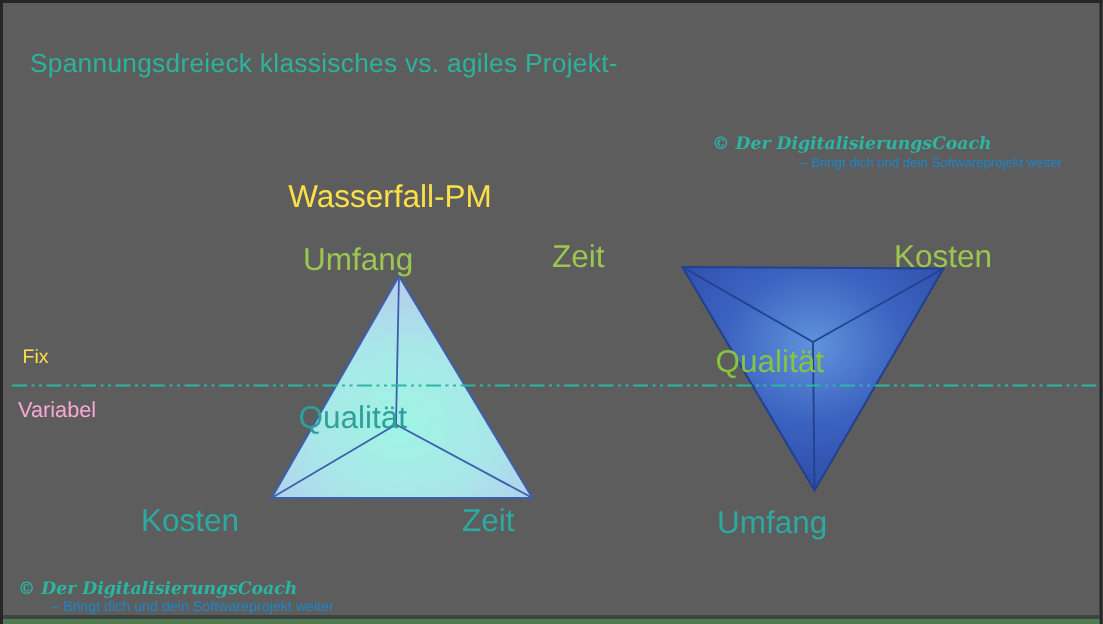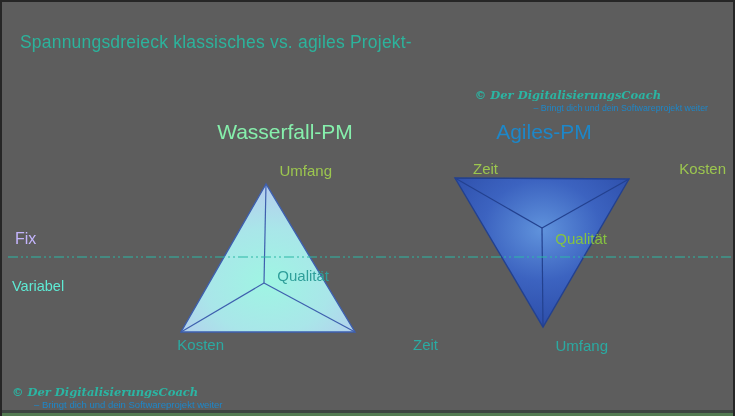--- a/index.html
+++ b/index.html
@@ -45,32 +45,32 @@
     position:absolute;top:86px;right:72px;
     font-family:"DejaVu Serif", serif;font-style:italic;font-weight:bold;
     font-size:11.5px;color:#2bb5a3;white-space:nowrap;z-index:4;
   }
   .brand-tagline{
     position:absolute;top:101px;right:25px;
     font-size:8.8px;color:#1d87c9;white-space:nowrap;z-index:4;
   }
   
   .heading{position:absolute;top:118px;width:210px;text-align:center;font-size:21px;z-index:4;}
-  .heading.waterfall{left:178px;color:#86efac;}
+  .heading.waterfall{left:153px;color:#fde047;}
   .heading.agile{left:437px;color:#1d87c9;}
   
   .divider-svg{position:absolute;left:6px;top:251px;z-index:3;}
-  .fix-label{position:absolute;left:13px;top:228px;font-size:16px;color:#c4b5fd;z-index:4;}
-  .variabel-label{position:absolute;left:10px;top:276px;font-size:14.5px;color:#5eead4;z-index:4;}
+  .fix-label{position:absolute;left:13px;top:228px;font-size:13px;color:#fde047;z-index:4;}
+  .variabel-label{position:absolute;left:10px;top:264px;font-size:14.5px;color:#f9a8d4;z-index:4;}
   
   .tri{position:absolute;z-index:2;}
   .tri.waterfall{left:165px;top:176px;}
   .tri.agile{left:445px;top:170px;}
   
-  .vlabel{position:absolute;width:130px;text-align:right;font-size:15px;z-index:5;white-space:nowrap;}
+  .vlabel{position:absolute;width:130px;text-align:left;font-size:21px;z-index:5;white-space:nowrap;}
   .green{color:#9cc64f;}
   .teal{color:#2baaa2;}
   .lbl-wf-top{left:200px;top:160px;}
   .lbl-wf-bl{left:92px;top:334px;}
   .lbl-wf-br{left:306px;top:334px;}
   .lbl-wf-center{left:197px;top:265px;color:#2f9f9a;}
   .lbl-ag-tl{left:366px;top:158px;}
   .lbl-ag-tr{left:594px;top:158px;}
   .lbl-ag-center{left:475px;top:228px;color:#86c341;}
   .lbl-ag-bottom{left:476px;top:335px;}
@@ -91,21 +91,20 @@
 <div class="slide">
 
   <div class="title">
     <div>Spannungsdreieck klassisches vs. agiles Projekt-</div>
   </div>
 
   <div class="brand-script">© Der DigitalisierungsCoach</div>
   <div class="brand-tagline">– Bringt dich und dein Softwareprojekt weiter</div>
 
   <div class="heading waterfall">Wasserfall-PM</div>
-  <div class="heading agile">Agiles-PM</div>
 
   <div class="fix-label">Fix</div>
   <div class="variabel-label">Variabel</div>
 
   <svg class="tri waterfall" width="200" height="160" viewBox="0 0 200 160">
     <defs>
       <radialGradient id="wfGrad" cx="0.5" cy="0.66" r="0.72">
         <stop offset="0" stop-color="#9ff5e3"></stop>
         <stop offset="0.5" stop-color="#a9e6e9"></stop>
         <stop offset="1" stop-color="#b9c6ef"></stop>

